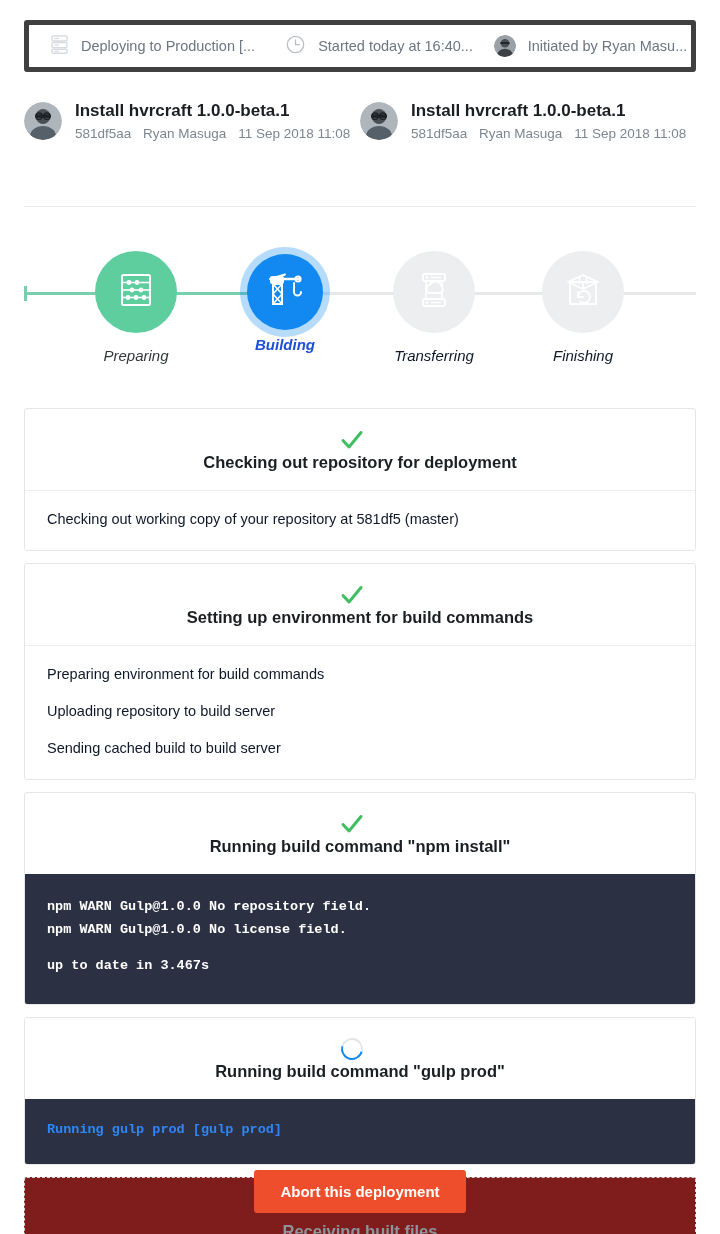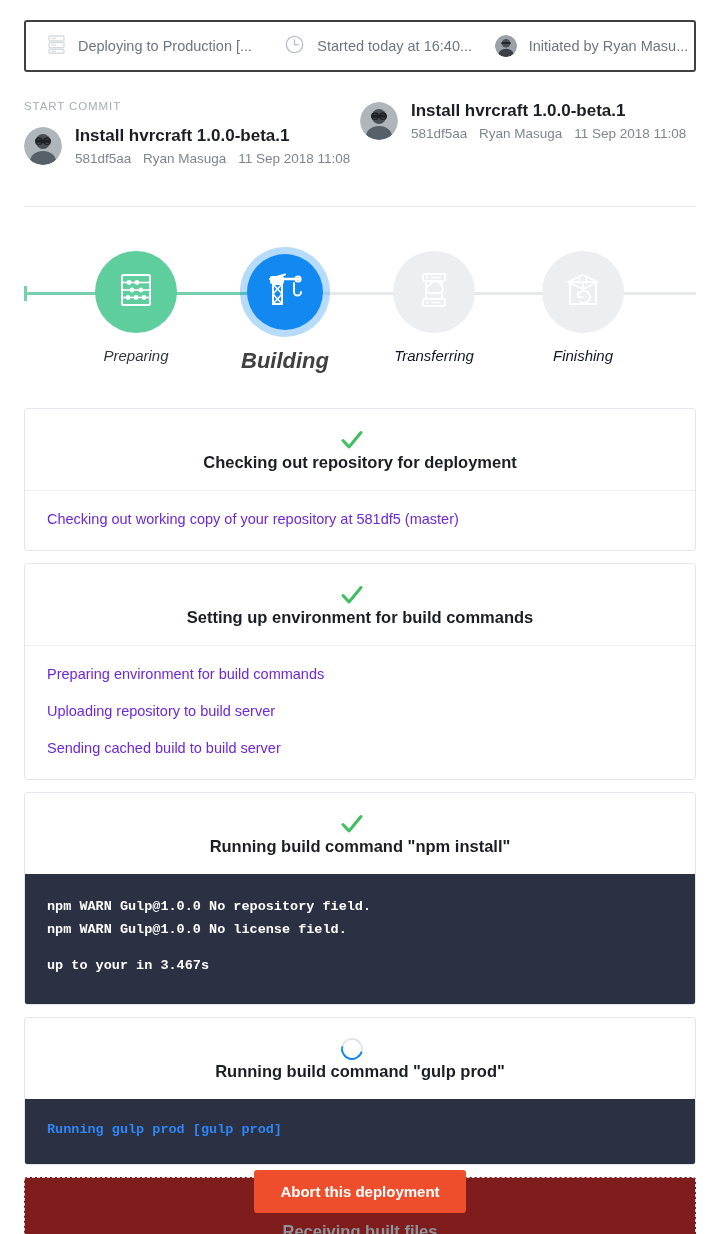--- a/index.html
+++ b/index.html
@@ -10,21 +10,21 @@
     font-family: "Liberation Sans", sans-serif;
     -webkit-font-smoothing: antialiased;
   }
   .page { width: 720px; height: 1234px; position: relative; background: #fff; }
 
   
   .summary-bar {
     position: absolute;
     left: 24px; top: 20px;
     width: 672px; height: 52px;
-    border: 2px solid #404040;
+    border: 5px solid #404040;
     border-radius: 3px;
     background: #fff;
     display: flex;
     align-items: stretch;
   }
   .summary-item {
     display: flex;
     align-items: center;
     height: 100%;
     padding: 0 0 0 22px;
@@ -125,24 +125,24 @@
     margin-top: 18px;
     box-shadow: 0 0 0 7px rgba(18,137,241,0.30);
   }
   .step.pending .bubble { background: #eceef0; }
   .step .label {
     margin-top: 14px;
     font-size: 15px;
     color: #32373c;
   }
   .step.active .label {
-    margin-top: 18px;
-    font-size: 22px;
+    margin-top: 6px;
+    font-size: 15px;
     font-weight: bold;
-    color: #404040;
+    color: #1d4ed8;
   }
   .step.pending .label { color: #0f172a; }
   .step-1 { left: 61px; }
   .step-2 { left: 210px; }
   .step-3 { left: 359px; }
   .step-4 { left: 508px; }
 
   
   .tasks { position: absolute; left: 24px; top: 408px; width: 672px; }
   .card {
@@ -169,21 +169,21 @@
     font-size: 16.5px;
     font-weight: bold;
     color: #1b1f23;
   }
   .card-body {
     border-top: 1px solid #eceef0;
     padding: 18px 22px 20px;
   }
   .body-line {
     font-size: 14.5px;
-    color: #6d28d9;
+    color: #0f172a;
     line-height: 1.45;
     margin-bottom: 16px;
   }
   .body-line:last-child { margin-bottom: 0; }
 
   
   .terminal {
     background: #2b3142;
     padding: 22px 22px 26px;
     font-family: "Liberation Mono", monospace;
@@ -283,21 +283,20 @@
           </g>
         </svg>
       </span>
       <span class="txt">Initiated by Ryan Masu...</span>
     </div>
   </div>
 
   <div class="commits">
 
     <div class="commit-col">
-      <div class="commit-label">START COMMIT</div>
       <div class="commit-body">
         <span class="avatar-md">
           <svg width="38" height="38" viewBox="0 0 38 38">
             <defs>
                 <clipPath id="c1">
                   <circle cx="19" cy="19" r="19"></circle>
                 </clipPath>
               </defs>
             <g clip-path="url(#c1)">
               <rect width="38" height="38" fill="#aeb5bb"></rect>
@@ -474,21 +473,21 @@
           <svg width="24" height="22" viewBox="0 0 24 22">
             <path d="M3 11.5 L9 18 L21 3.5" fill="none" stroke="#3fbf61" stroke-width="3" stroke-linecap="round" stroke-linejoin="round"></path>
           </svg>
         </span>
         <span class="card-title">Running build command "npm install"</span>
       </div>
       <div class="terminal">
         <div class="term-line out">npm WARN Gulp@1.0.0 No repository field.</div>
         <div class="term-line out">npm WARN Gulp@1.0.0 No license field.</div>
         <div class="term-line blank"></div>
-        <div class="term-line out">up to your in 3.467s</div>
+        <div class="term-line out">up to date in 3.467s</div>
       </div>
     </div>
 
     <div class="card">
       <div class="card-head">
         <span class="status">
           <span class="spinner"></span>
         </span>
         <span class="card-title">Running build command "gulp prod"</span>
       </div>

